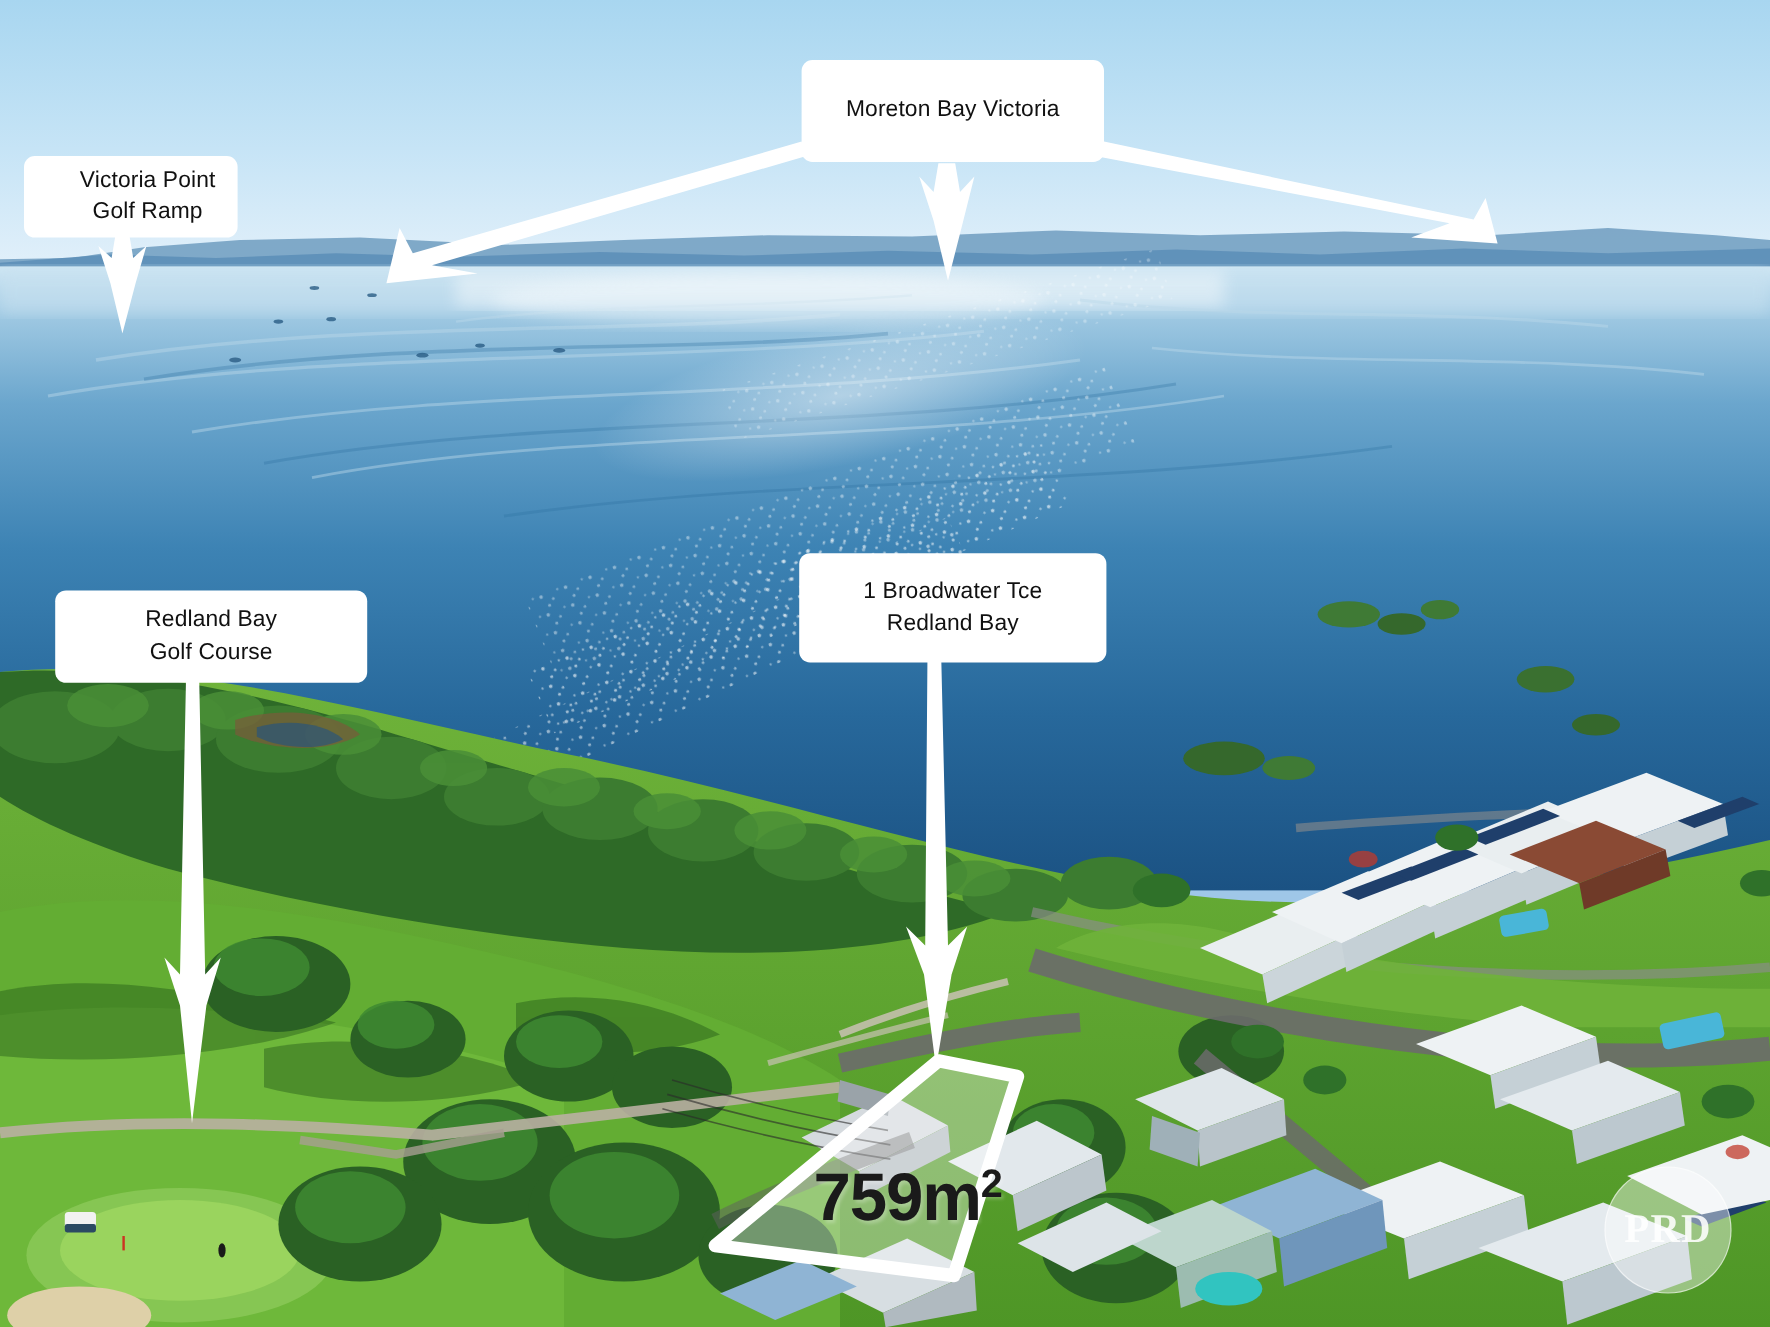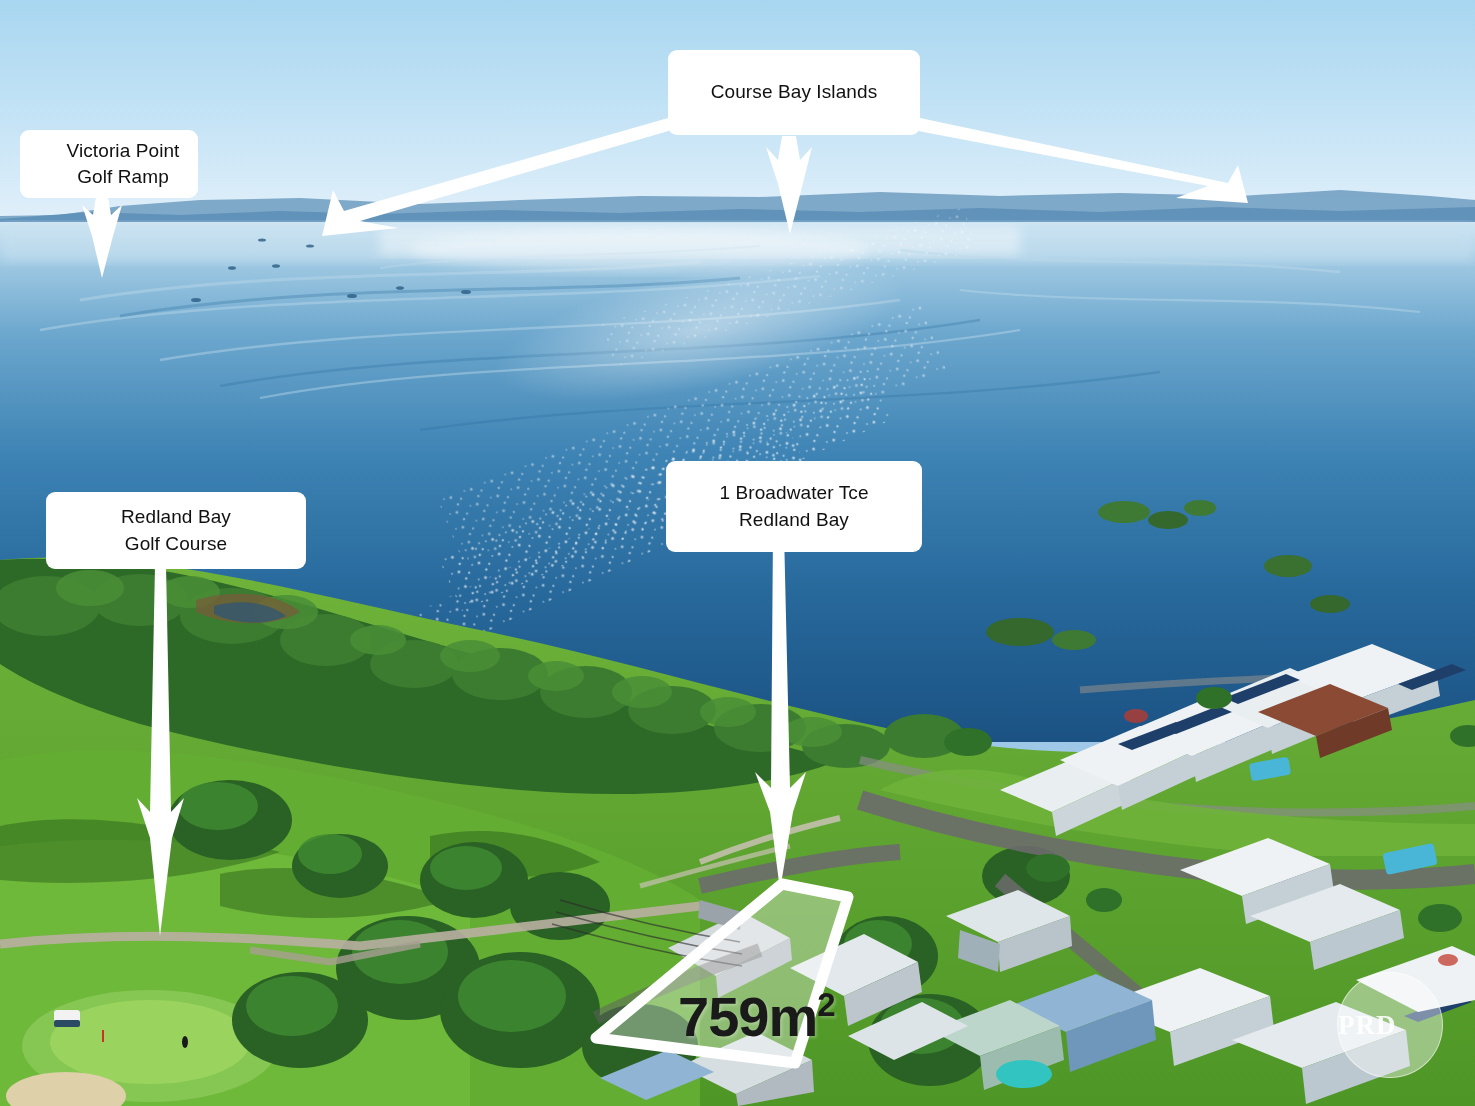--- a/index.html
+++ b/index.html
@@ -30,33 +30,32 @@
   
   #area-label{
     position:absolute;
     z-index:45;
     font-weight:bold;
     font-size:56px;
     color:#1a1a1a;
     letter-spacing:-1px;
     text-shadow:2px 2px 3px rgba(255,255,255,.25);
     white-space:nowrap;
-    margin-top:19px;
   }
   #area-label sup{font-size:33px;vertical-align:super;line-height:0;}
 
   
   #watermark{
     position:absolute;z-index:46;
     width:104px;height:104px;border-radius:50%;
     background:rgba(255,255,255,.42);
     border:1px solid rgba(255,255,255,.55);
-    display:flex;align-items:center;justify-content:flex-start;
+    display:flex;align-items:center;justify-content:center;
     color:rgba(255,255,255,.88);
-    font-size:27px;font-weight:bold;letter-spacing:1px;
+    font-size:34px;font-weight:bold;letter-spacing:1px;
     font-family:"Liberation Serif", serif;
   }
 </style>
 </head>
 <body>
 
 <div id="stage">
 
   <svg class="layer" id="photo" viewBox="0 0 1475 1106" preserveAspectRatio="none">
     <defs>
@@ -385,21 +384,21 @@
 
       <path d="M96,197 L108,197 L111,215 L122,205 L113,236 L102,278 L92,236 L82,205 L93,215 Z"></path>
 
       <path d="M155,566 L166,566 L171,812 L184,798 L172,838 L160,936 L150,838 L137,798 L150,812 Z"></path>
 
       <path d="M773,532 L784,532 L790,788 L806,772 L793,812 L780,890 L770,812 L755,772 L771,788 Z"></path>
     </g>
   </svg>
 
   <div class="callout" style="left:668px;top:50px;width:252px;height:85px;">
-    <span>Course Bay Islands</span>
+    <span>Moreton Bay Victoria</span>
   </div>
 
   <div class="callout" style="left:20px;top:130px;width:178px;height:68px;flex-direction:column;padding-left:28px;">
     <span>Victoria Point</span>
     <span>Golf Ramp</span>
   </div>
 
   <div class="callout" style="left:46px;top:492px;width:260px;height:77px;flex-direction:column;">
     <span>Redland Bay</span>
     <span>Golf Course</span>

